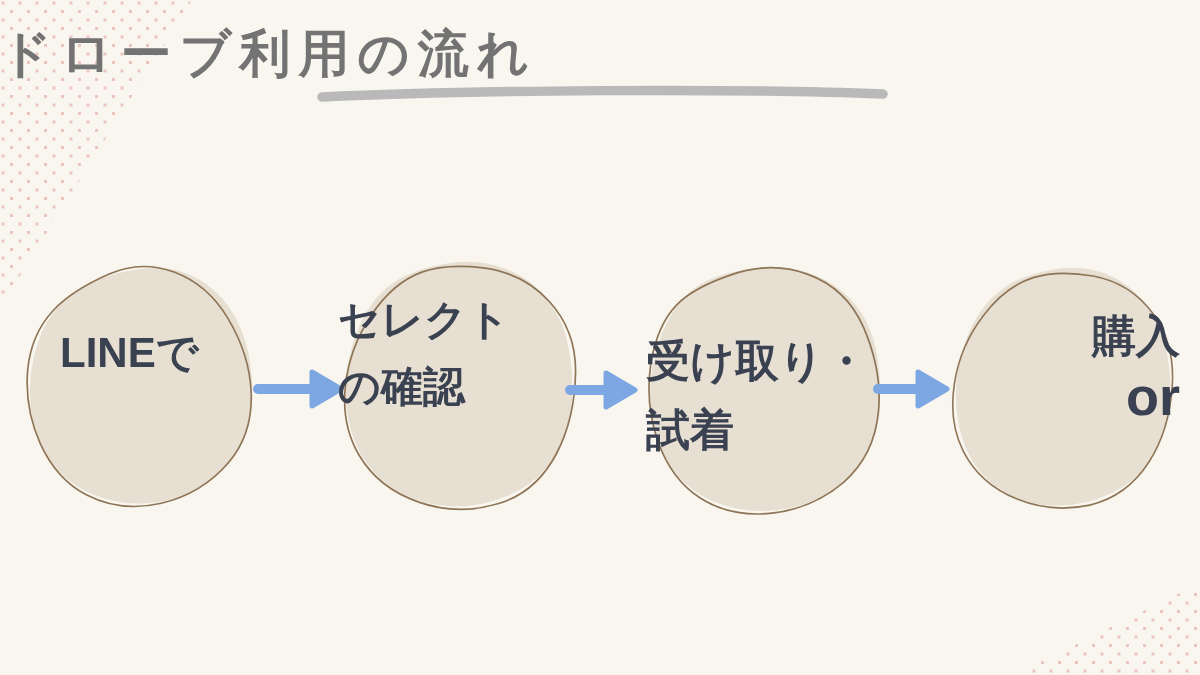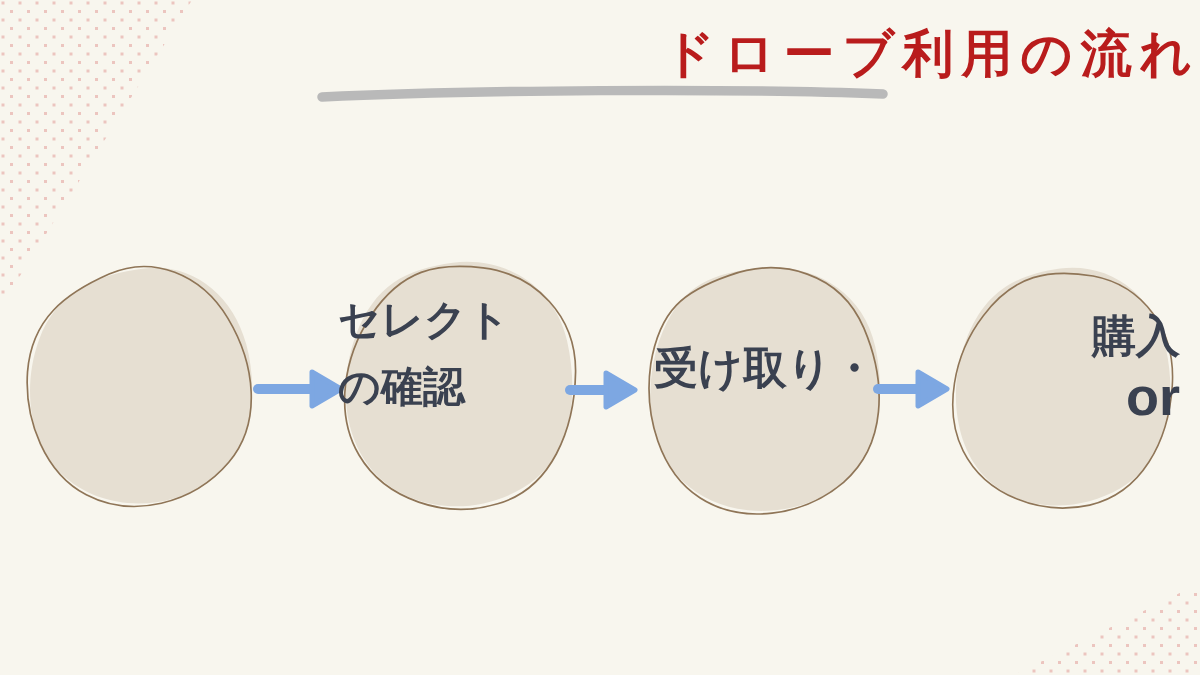--- a/index.html
+++ b/index.html
@@ -21,22 +21,22 @@
     background-position:3px 3px, 11.5px 11.5px;
   }
   .dots-tl{left:0;top:0;width:192px;height:308px;
     clip-path:polygon(0 0,100% 0,0 100%);}
   .dots-br{right:0;bottom:0;width:186px;height:92px;
     clip-path:polygon(100% 0,100% 100%,0 100%);}
 
   
   .title{
     position:absolute;left:0;top:24px;width:1200px;
-    text-align:right;
-    font-size:51px;font-weight:bold;color:#b91c1c;
+    text-align:left;
+    font-size:51px;font-weight:bold;color:#737373;
     letter-spacing:8px;line-height:60px;
   }
   .title-underline{position:absolute;left:315px;top:83px;width:575px;height:24px;}
 
   
   .step{position:absolute;}
   .step svg.blob{position:absolute;left:0;top:0;width:100%;height:100%;}
   .step-text{
     position:absolute;
     font-weight:bold;color:#3a4150;
@@ -44,21 +44,21 @@
   }
   .step-text div{display:block;}
 
   .step1{left:16px;top:258px;width:250px;height:252px;}
   .step1 .step-text{left:44px;top:62px;font-size:42px;line-height:65px;}
 
   .step2{left:330px;top:254px;width:254px;height:260px;}
   .step2 .step-text{left:8px;top:32px;font-size:42px;line-height:67px;}
 
   .step3{left:634px;top:258px;width:254px;height:260px;}
-  .step3 .step-text{left:12px;top:75px;font-size:44px;line-height:69px;margin-left:8px;}
+  .step3 .step-text{left:12px;top:68px;font-size:44px;line-height:69px;}
 
   .step4{left:940px;top:260px;width:240px;height:254px;}
   .step4 .step-text{left:0;top:46px;width:100%;font-size:44px;line-height:60px;text-align:right;}
   .step4 .step-text .latin{font-size:54px;}
 
   .arrow{position:absolute;height:44px;}
   .arrow1{left:250px;top:367px;width:98px;}
   .arrow2{left:562px;top:368px;width:80px;}
   .arrow3{left:870px;top:367px;width:84px;}
 </style>
@@ -74,20 +74,21 @@
   <svg class="title-underline" viewBox="0 0 575 24">
     <path d="M7 14 C 150 7, 420 5, 568 11" fill="none" stroke="#b9b9b9" stroke-width="9.5" stroke-linecap="round"></path>
   </svg>
 
   <div class="step step1">
     <svg class="blob" viewBox="0 0 240 240" preserveAspectRatio="none">
       <path d="M123 10 C168 4 208 34 221 82 C234 130 226 186 184 214 C140 243 80 240 44 206 C12 176 6 122 22 78 C40 30 78 16 123 10 Z" fill="#e6dfd2"></path>
       <path d="M123 10 C168 4 208 34 221 82 C234 130 226 186 184 214 C140 243 80 240 44 206 C12 176 6 122 22 78 C40 30 78 16 123 10 Z" fill="none" stroke="#8f7557" stroke-width="1.6" transform="rotate(-16 120 122) translate(-3 1)"></path>
     </svg>
     <div class="step-text">
+      <div>LINEで</div>
     </div>
   </div>
 
   <svg class="arrow arrow1" viewBox="0 0 98 44">
     <path d="M8 22 H64" stroke="#7da7e2" stroke-width="10" stroke-linecap="round" fill="none"></path>
     <path d="M62 5 L91 22 L62 39 Z" fill="#7da7e2" stroke="#7da7e2" stroke-width="5" stroke-linejoin="round"></path>
   </svg>
 
   <div class="step step2">
     <svg class="blob" viewBox="0 0 240 240" preserveAspectRatio="none">
@@ -105,20 +106,21 @@
     <path d="M44 5 L73 22 L44 39 Z" fill="#7da7e2" stroke="#7da7e2" stroke-width="5" stroke-linejoin="round"></path>
   </svg>
 
   <div class="step step3">
     <svg class="blob" viewBox="0 0 240 240" preserveAspectRatio="none">
       <path d="M112 10 C164 2 216 28 228 82 C240 136 228 192 182 218 C138 242 80 238 46 206 C14 176 8 122 24 76 C42 28 68 16 112 10 Z" fill="#e6dfd2"></path>
       <path d="M112 10 C164 2 216 28 228 82 C240 136 228 192 182 218 C138 242 80 238 46 206 C14 176 8 122 24 76 C42 28 68 16 112 10 Z" fill="none" stroke="#8f7557" stroke-width="1.6" transform="rotate(-11 122 120) translate(-2 2)"></path>
     </svg>
     <div class="step-text">
       <div>受け取り・</div>
+      <div>試着</div>
     </div>
   </div>
 
   <svg class="arrow arrow3" viewBox="0 0 84 44">
     <path d="M8 22 H50" stroke="#7da7e2" stroke-width="10" stroke-linecap="round" fill="none"></path>
     <path d="M48 5 L77 22 L48 39 Z" fill="#7da7e2" stroke="#7da7e2" stroke-width="5" stroke-linejoin="round"></path>
   </svg>
 
   <div class="step step4">
     <svg class="blob" viewBox="0 0 240 240" preserveAspectRatio="none">

